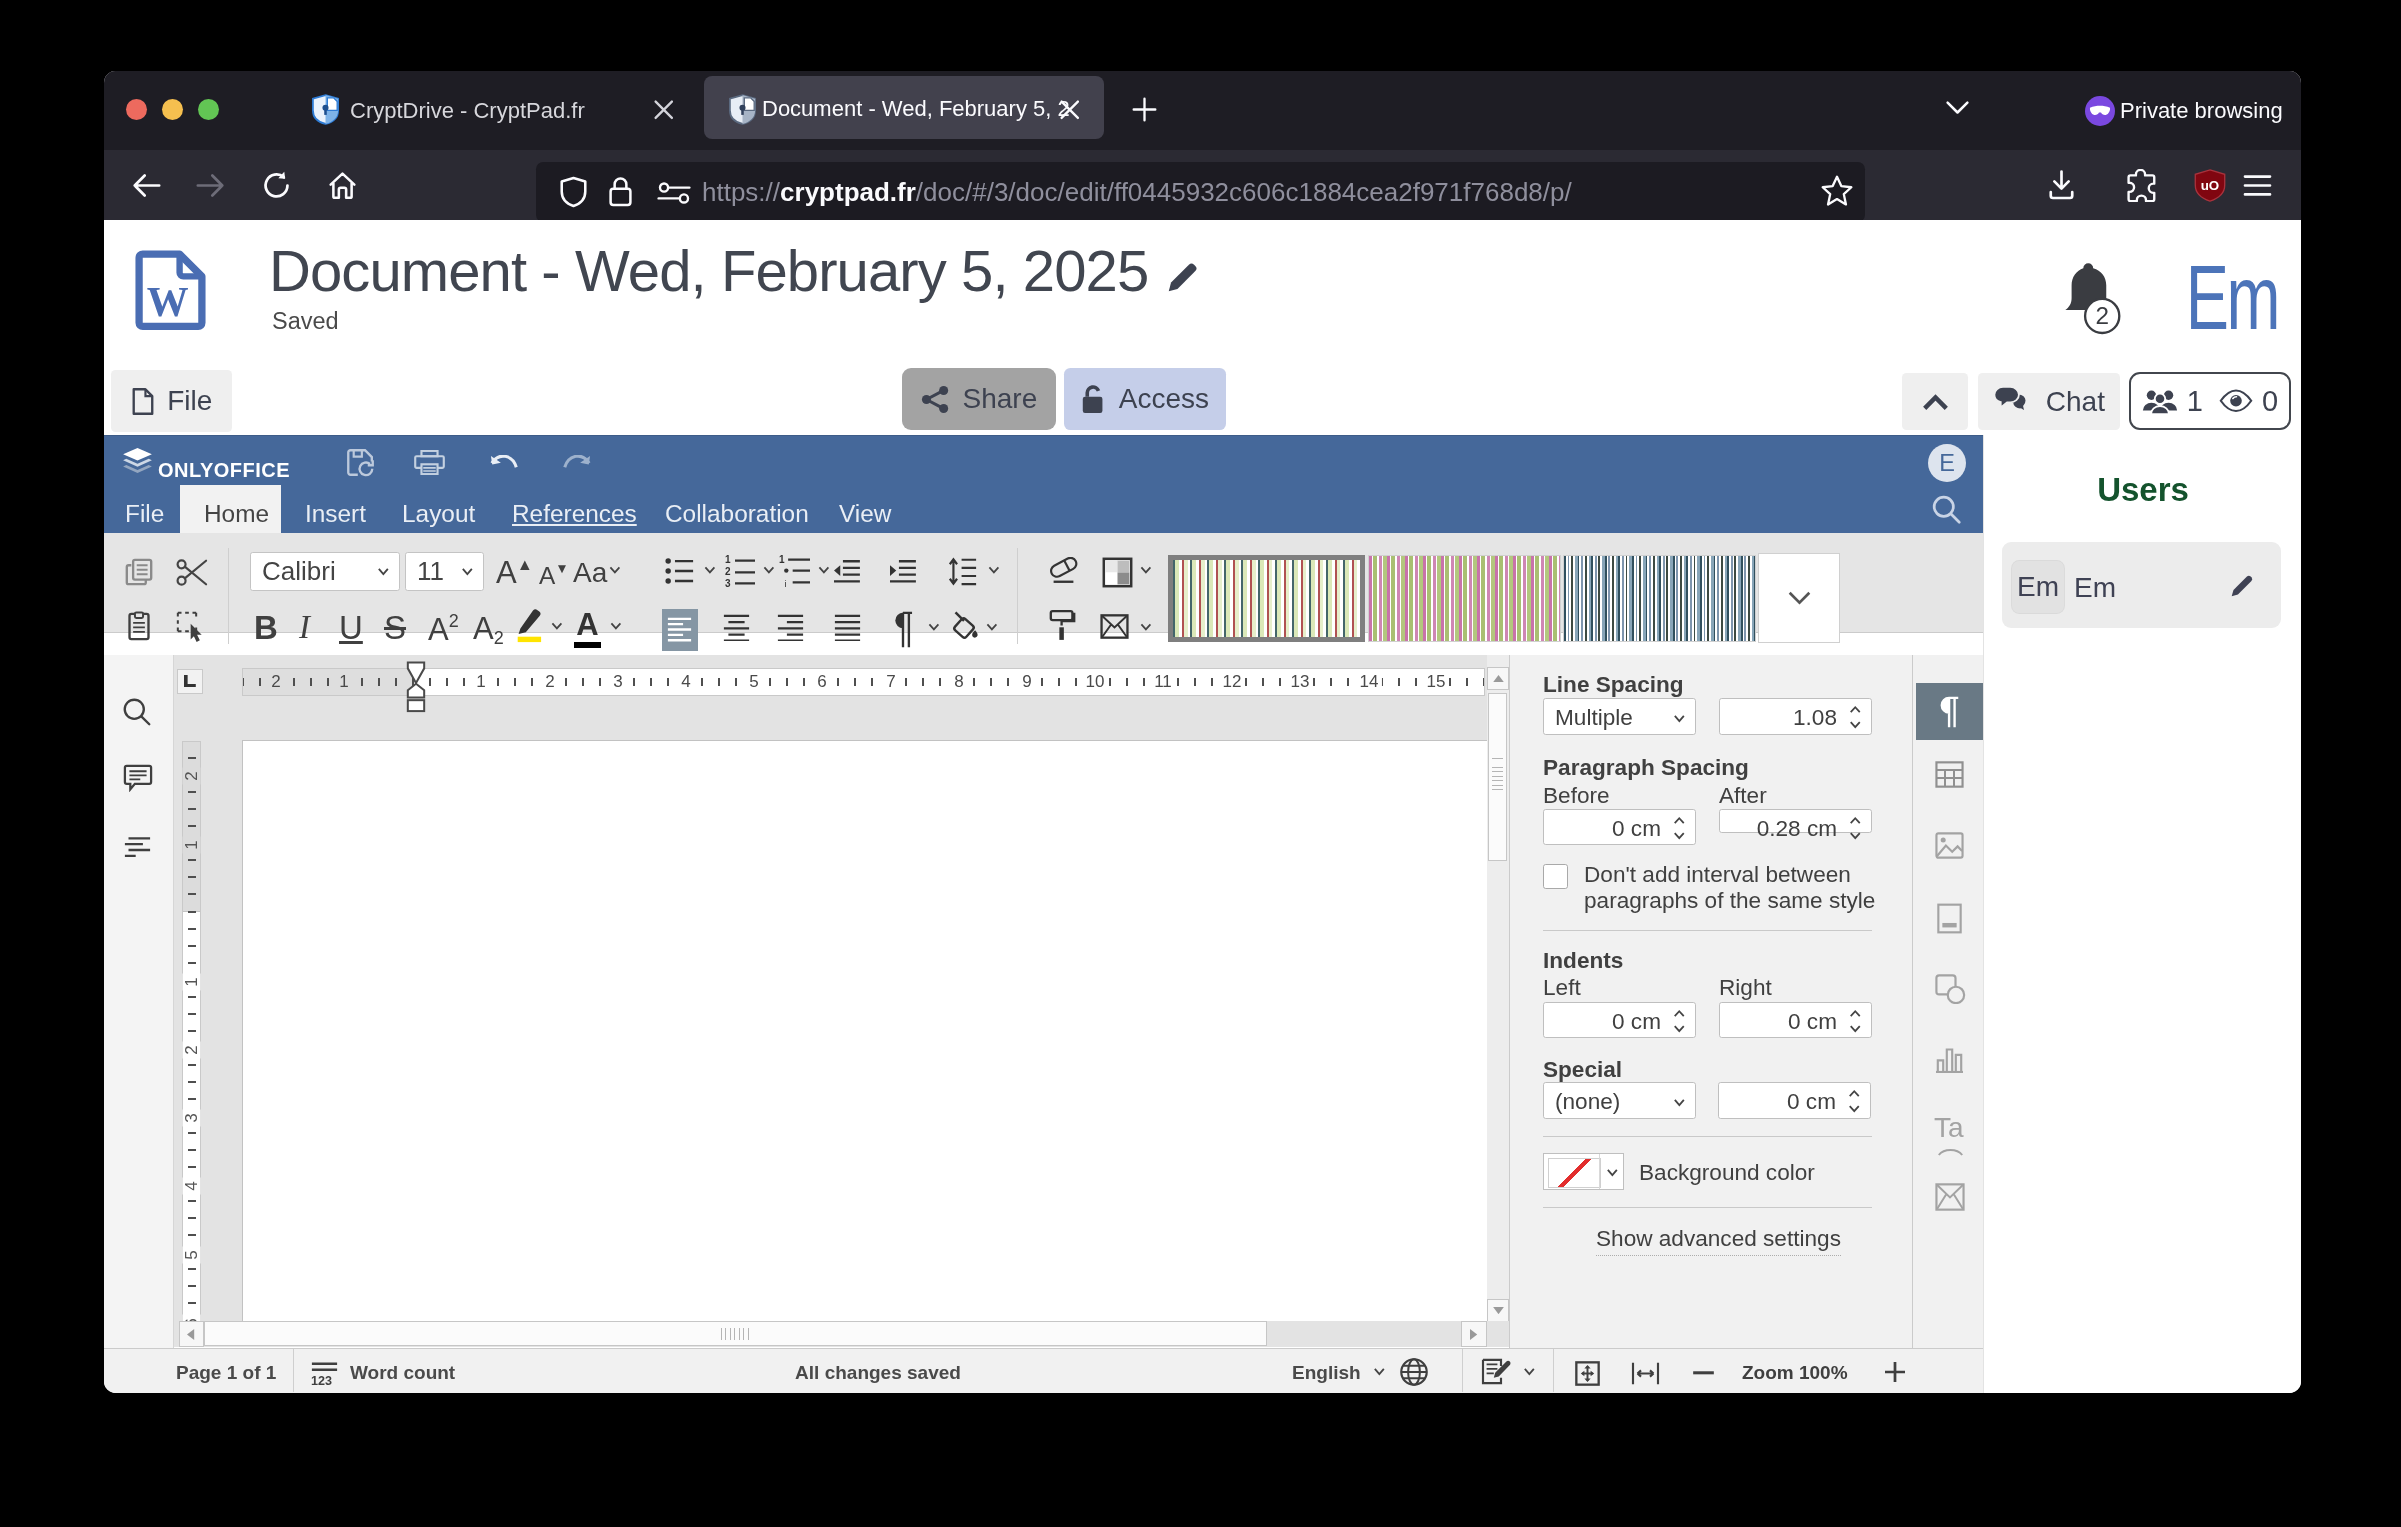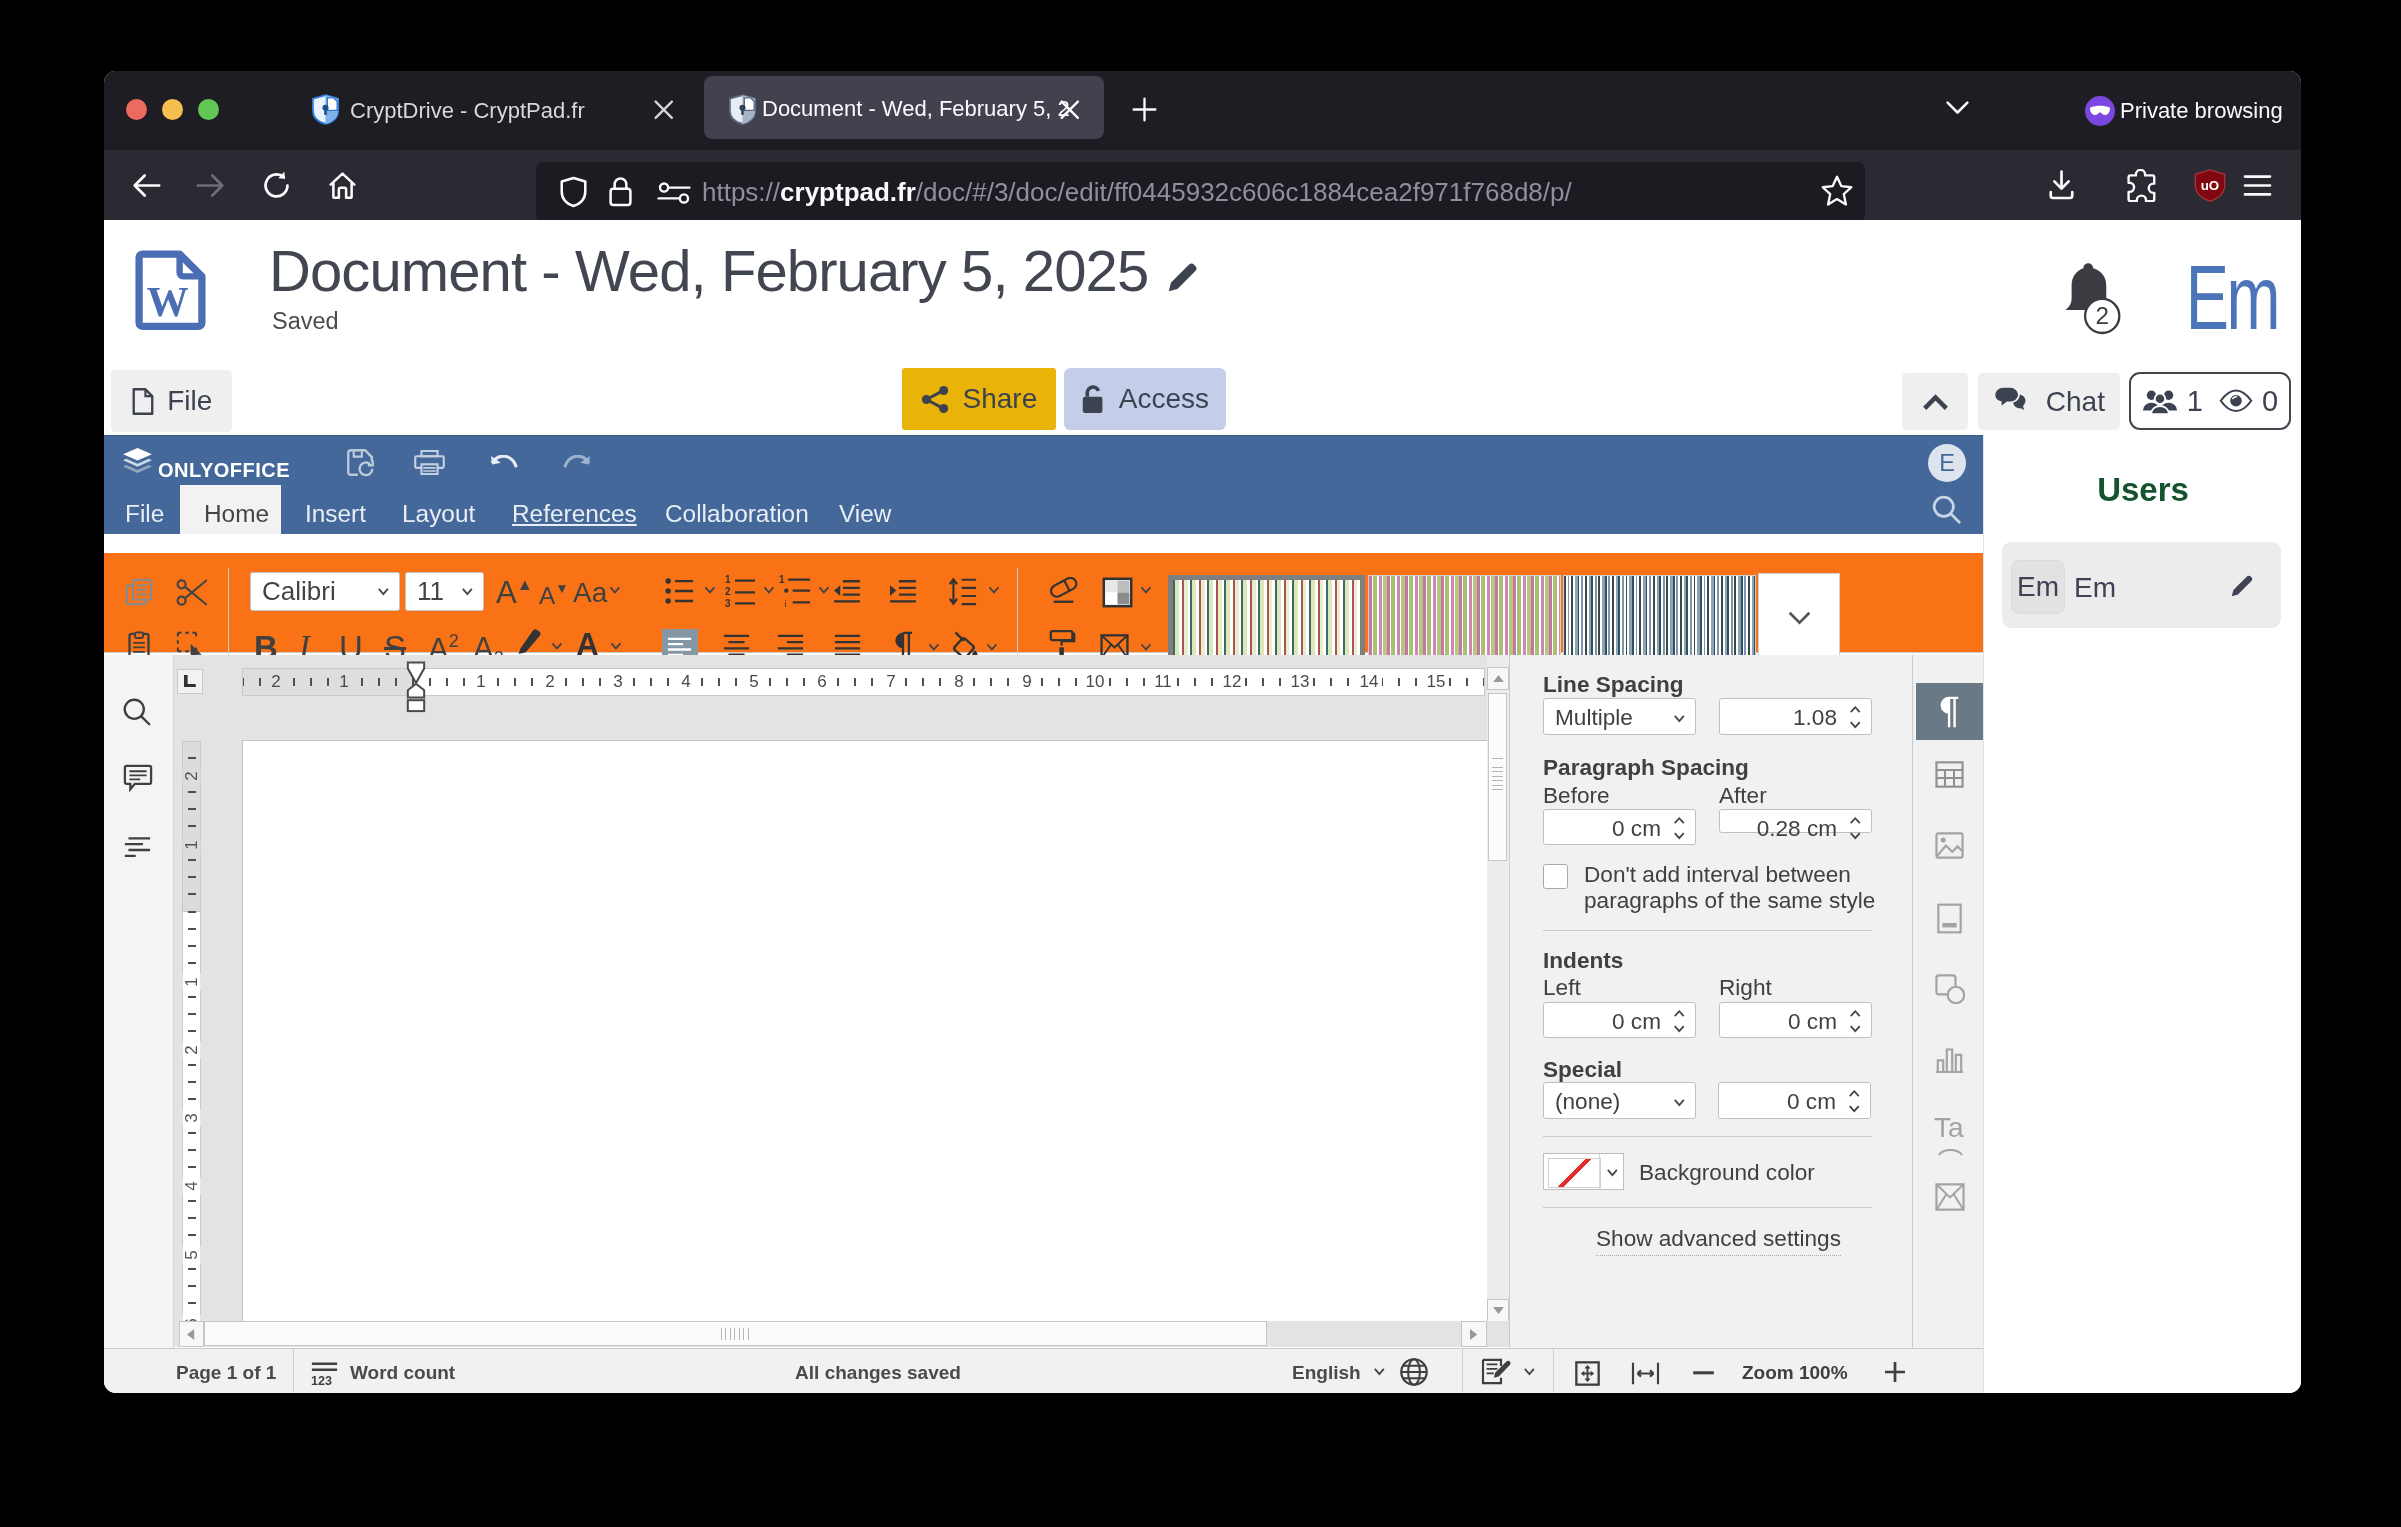--- a/index.html
+++ b/index.html
@@ -15,33 +15,33 @@
   .navbar{left:0;top:79px;width:2197px;height:71px;background:#2b2a33;}
   .urlbox{left:432px;top:11.8px;width:1329px;height:60px;background:#1c1b22;border-radius:7.2px;}
   .urltxt{font-size:26px;color:#8f8f9d;line-height:60px;white-space:nowrap;}
   .urltxt b{color:#fbfbfe;font-weight:bold;}
   
   .cphead{left:0;top:149px;width:2197px;height:214px;background:#fff;}
   .cptitle{left:165px;top:166px;font-size:58px;color:#414650;letter-spacing:-0.9px;}
   .cpsaved{left:168px;top:237px;font-size:23.5px;color:#4a4a4a;}
   .btn{display:flex;align-items:center;justify-content:center;gap:12.7px;font-size:28px;color:#3d4250;}
   .filebtn{left:7.2px;top:299px;width:121px;height:62px;background:#efefef;border-radius:4.5px;}
-  .sharebtn{left:798px;top:297px;width:154px;height:62px;background:#eab308;border-radius:3px;}
+  .sharebtn{left:798px;top:297px;width:154px;height:62px;background:#a3a3a3;border-radius:9px;}
   .accessbtn{left:960px;top:297px;width:162px;height:62px;background:#c5cee9;border-radius:6.3px;}
   .collbtn{left:1798px;top:302px;width:66px;height:57px;background:#efefef;border-radius:4.5px;}
   .chatbtn{left:1874px;top:302px;width:142px;height:57px;background:#efefef;border-radius:4.5px;}
   .usersbox{left:2025px;top:301px;width:162px;height:58px;background:#fff;border:2.3px solid #42464d;border-radius:11px;box-sizing:border-box;display:flex;align-items:center;justify-content:center;gap:9px;font-size:29px;color:#3d4250;}
   .bigem{right:23.5px;top:176px;font-size:90px;color:#4c74b9;letter-spacing:-3.6px;transform:scaleX(0.72);transform-origin:right top;}
   
   .oobar{left:0;top:364px;width:1879px;height:99px;background:#45689a;border-top:1.8px solid #3d5c88;box-sizing:border-box;}
   .ootab{font-size:24.4px;color:#e9eef5;position:absolute;top:65px;}
   .hometab{left:76px;top:414px;width:101px;height:49px;background:#f2f2f2;}
   .oologo{left:54px;top:24.4px;font-size:20px;font-weight:bold;color:#fff;letter-spacing:0.5px;}
   
-  .toolbar{left:0;top:482px;width:1879px;height:100px;background:#f97316;border-bottom:0.9px solid #cbcbcb;box-sizing:border-box;}
+  .toolbar{left:0;top:462px;width:1879px;height:100px;background:#e5e5e5;border-bottom:0.9px solid #cbcbcb;box-sizing:border-box;}
   .vsep{position:absolute;width:0.9px;background:#cfcfcf;}
   .combo{position:absolute;background:#fff;border:0.9px solid #c4c4c4;border-radius:2.7px;box-sizing:border-box;font-size:26px;color:#444;display:flex;align-items:center;}
   .tbtxt{position:absolute;color:#404040;}
   .galtile{position:absolute;top:22px;width:193px;height:87px;box-sizing:border-box;}
   
   .work{left:0;top:584px;width:1879px;height:667px;background:#e3e3e3;}
   .sidebar{left:0;top:584px;width:70px;height:693px;background:#f4f4f4;border-right:0.9px solid #d6d6d6;box-sizing:border-box;}
   .hruler{left:138px;top:597px;width:1243px;height:28px;background:#fff;border:0.9px solid #c9c9c9;box-sizing:border-box;}
   .rnum{position:absolute;top:2.7px;font-size:17px;color:#4a4a4a;transform:translateX(-50%);background:#fff;padding:0 3.6px;}
   .vruler{left:78px;top:670px;width:19px;height:581px;background:#fff;border:0.9px solid #c9c9c9;box-sizing:border-box;}

